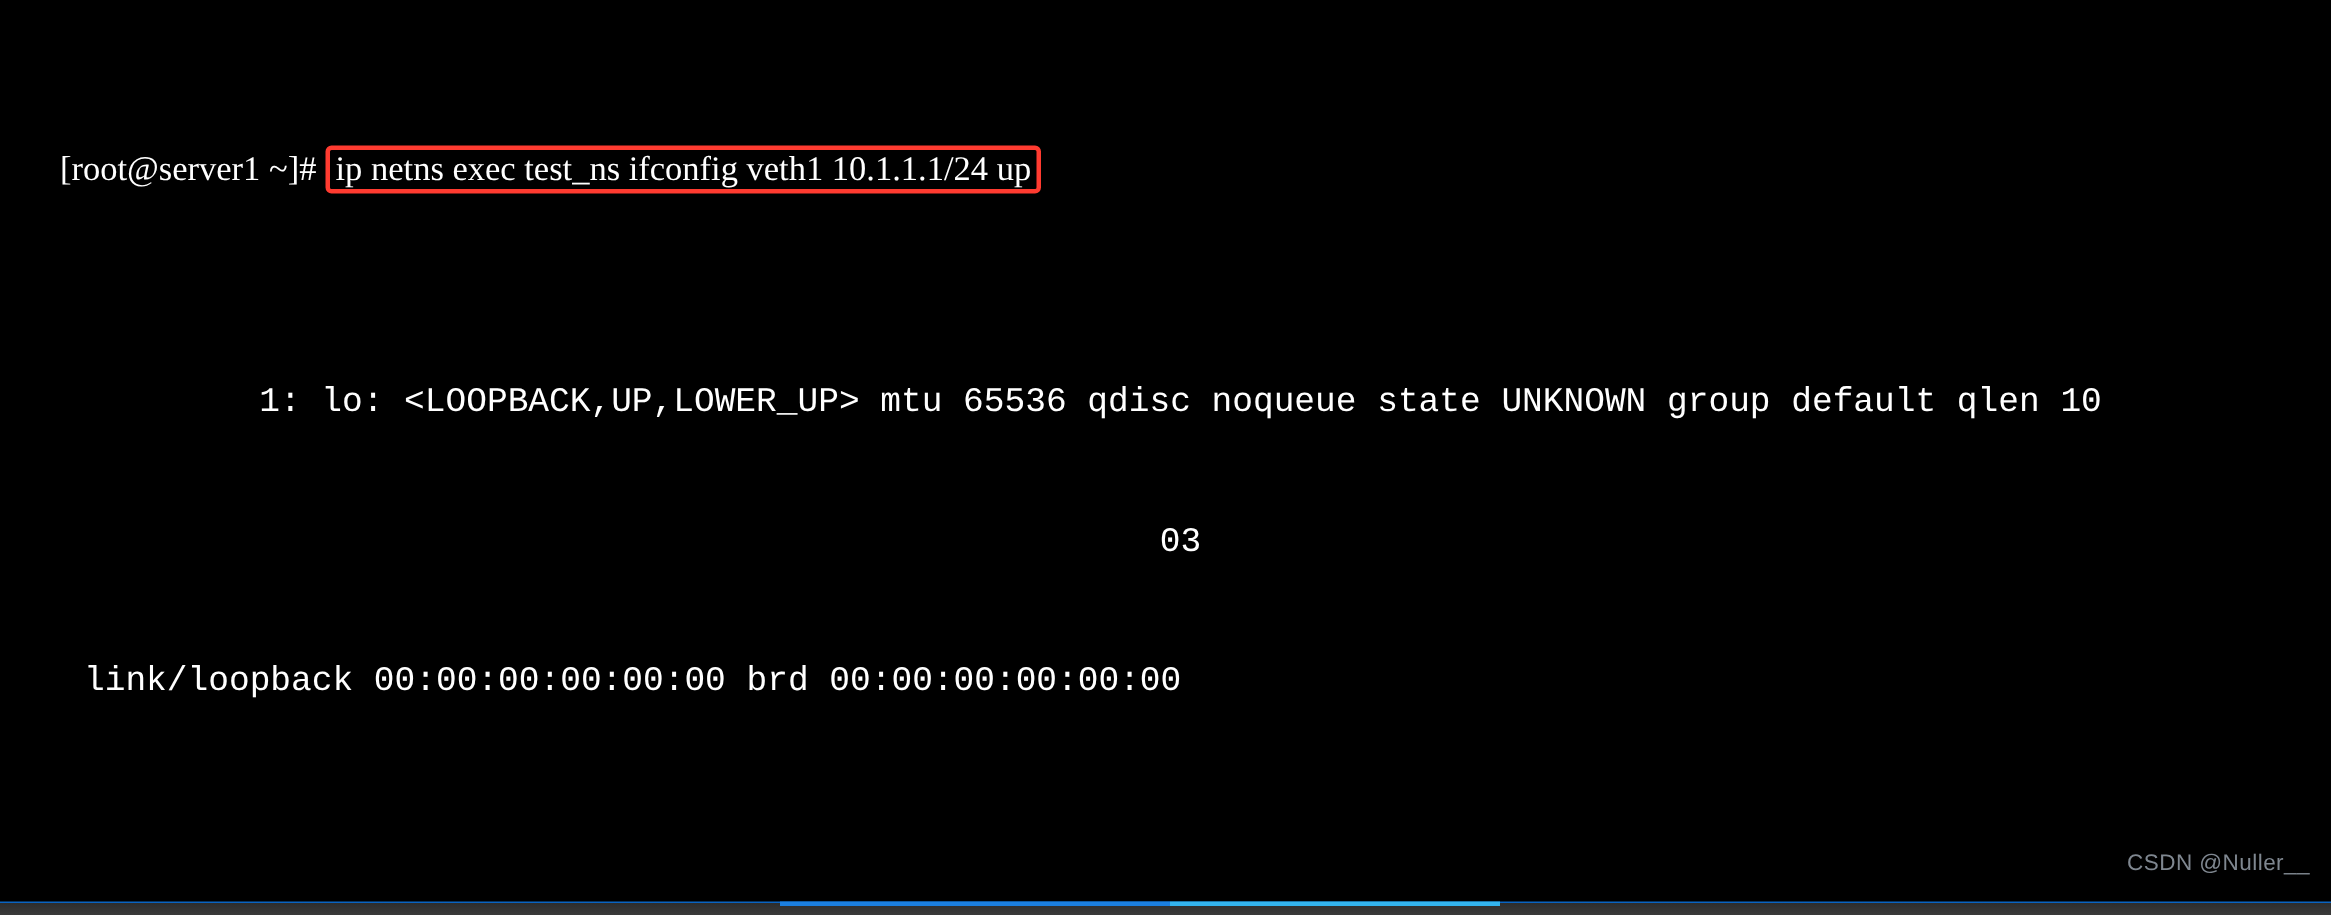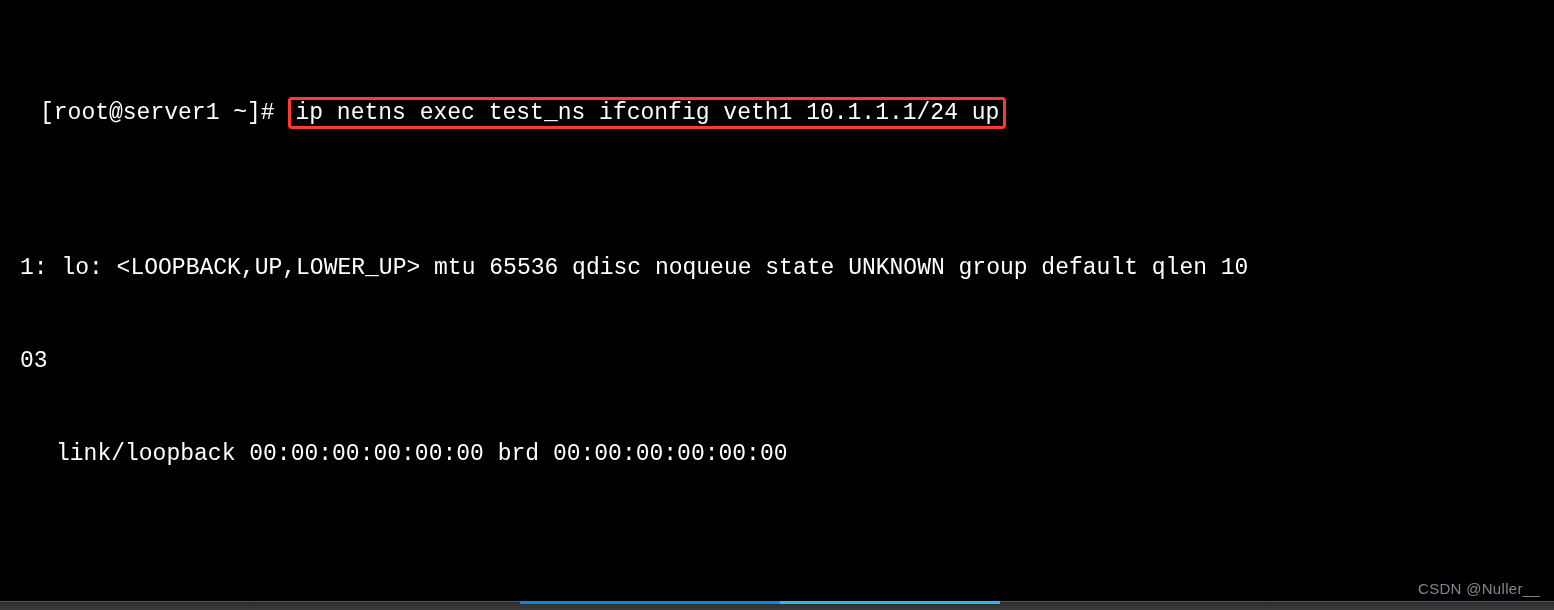--- a/index.html
+++ b/index.html
@@ -24,36 +24,38 @@
   }
   .line {
     display: block;
     padding-left: 40px;
     text-indent: 0;
     white-space: pre-wrap;
     word-break: break-all;
   }
   .line.noindent {
     padding-left: 20px;
+    text-align: center;
   }
   .prompt-line {
     padding-left: 40px;
+    font-family: Liberation Serif, serif;
   }
   .indent1 { padding-left: 56px; }
   .hl {
     border: 3px solid #ff3b30;
     border-radius: 4px;
     padding: 0 4px;
     display: inline-block;
     line-height: 26px;
   }
   .watermark {
     position: absolute;
     right: 14px;
-    bottom: 6px;
+    bottom: 19px;
     font-size: 15px;
     color: #7f8790;
     font-family: sans-serif;
     letter-spacing: 0.3px;
   }
   .taskbar {
     position: absolute;
     left: 0;
     right: 0;
     bottom: 0;

